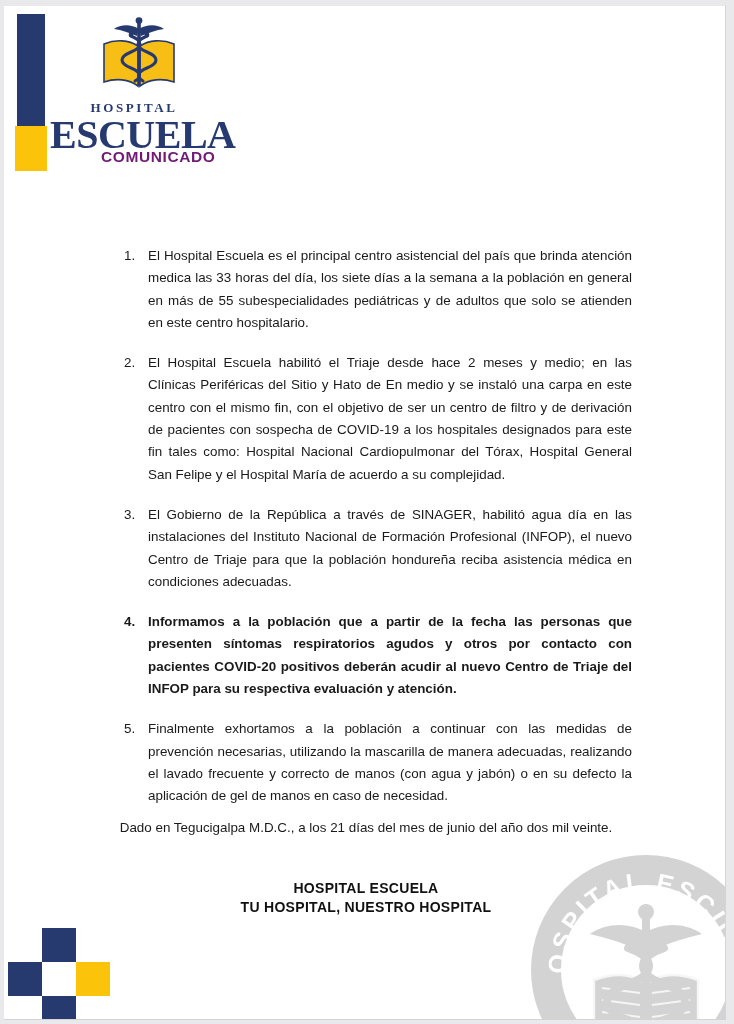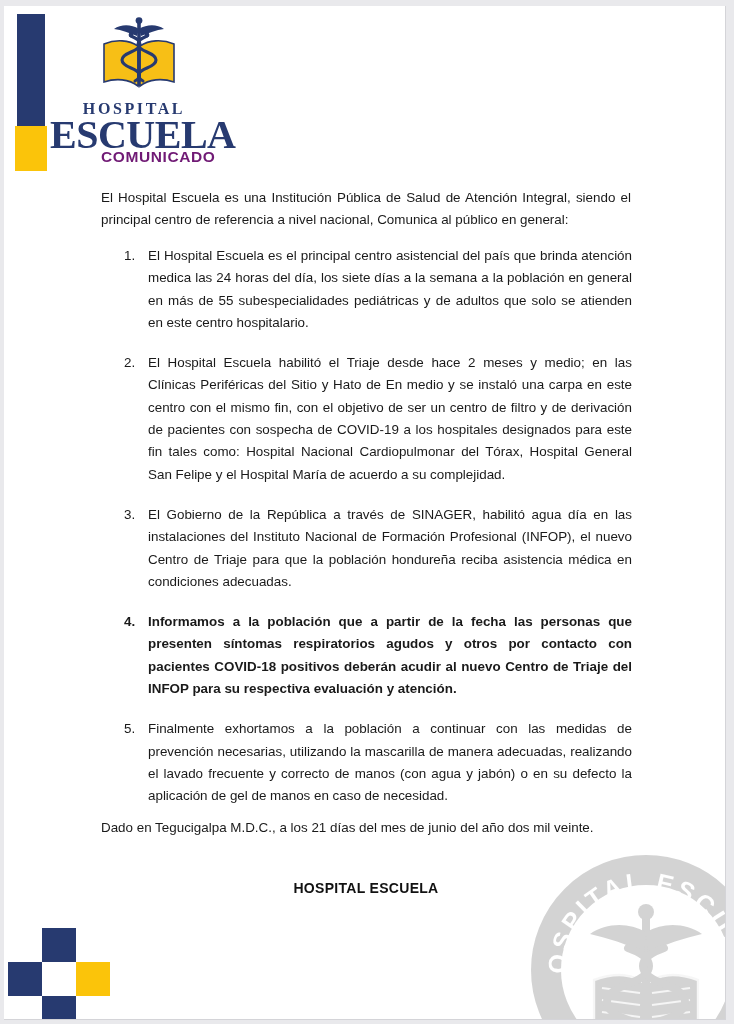--- a/index.html
+++ b/index.html
@@ -66,21 +66,21 @@
     width: 82px;
     height: 78px;
   }
   .logo-word-small {
     position: absolute;
     left: 0;
     top: 84px;
     width: 168px;
     text-align: center;
     font-family: "Liberation Serif", serif;
-    font-size: 16px;
+    font-size: 13px;
     letter-spacing: 2.6px;
     color: #273a70;
     font-weight: 700;
   }
   .logo-word-big {
     position: absolute;
     left: 0;
     top: 93px;
     width: 168px;
     text-align: left;
@@ -141,21 +141,21 @@
     text-align: justify;
     text-justify: inter-word;
   }
   .list-item.bold { font-weight: 700; }
 
   .closing {
     position: absolute;
     left: 97px;
     top: 811px;
     width: 530px;
-    text-align: left;
+    text-align: center;
     font-size: 13.4px;
     line-height: 22px;
     color: #1a1a1a;
   }
   .signature {
     position: absolute;
     left: 97px;
     top: 873px;
     width: 530px;
     text-align: center;
@@ -226,49 +226,49 @@
           <circle cx="33" cy="19" r="2.4" fill="#273a70"></circle>
           <circle cx="49" cy="19" r="2.4" fill="#273a70"></circle>
         </svg>
       </div>
       <div class="logo-word-small">HOSPITAL</div>
       <div class="logo-word-big">ESCUELA</div>
     </div>
 
     <div class="doc-title">COMUNICADO</div>
 
-    <div class="intro">El Hospital Escuela es una Institución Pública de Salud de Atención Integral, siendo el principal centro de referencia a nivel nacional, Comunica al público en general:</div>
 
     <div class="list">
       <div class="list-item">
         <span class="num">1.</span>
-        <span class="txt">El Hospital Escuela es el principal centro asistencial del país que brinda atención medica las 24 horas del día, los siete días a la semana a la población en general en más de 55 subespecialidades pediátricas y de adultos que solo se atienden en este centro hospitalario.</span>
+        <span class="txt">El Hospital Escuela es el principal centro asistencial del país que brinda atención medica las 33 horas del día, los siete días a la semana a la población en general en más de 55 subespecialidades pediátricas y de adultos que solo se atienden en este centro hospitalario.</span>
       </div>
       <div class="list-item">
         <span class="num">2.</span>
         <span class="txt">El Hospital Escuela habilitó el Triaje desde hace 2 meses y medio; en las Clínicas Periféricas del Sitio y Hato de En medio y se instaló una carpa en este centro con el mismo fin, con el objetivo de ser un centro de filtro y de derivación de pacientes con sospecha de COVID-19 a los hospitales designados para este fin tales como: Hospital Nacional Cardiopulmonar del Tórax, Hospital General San Felipe y el Hospital María de acuerdo a su complejidad.</span>
       </div>
       <div class="list-item">
         <span class="num">3.</span>
         <span class="txt">El Gobierno de la República a través de SINAGER, habilitó agua día en las instalaciones del Instituto Nacional de Formación Profesional (INFOP), el nuevo Centro de Triaje para que la población hondureña reciba asistencia médica en condiciones adecuadas.</span>
       </div>
       <div class="list-item bold">
         <span class="num">4.</span>
-        <span class="txt">Informamos a la población que a partir de la fecha las personas que presenten síntomas respiratorios agudos y otros por contacto con pacientes COVID-18 positivos deberán acudir al nuevo Centro de Triaje del INFOP para su respectiva evaluación y atención.</span>
+        <span class="txt">Informamos a la población que a partir de la fecha las personas que presenten síntomas respiratorios agudos y otros por contacto con pacientes COVID-20 positivos deberán acudir al nuevo Centro de Triaje del INFOP para su respectiva evaluación y atención.</span>
       </div>
       <div class="list-item">
         <span class="num">5.</span>
         <span class="txt">Finalmente exhortamos a la población a continuar con las medidas de prevención necesarias, utilizando la mascarilla de manera adecuadas, realizando el lavado frecuente y correcto de manos (con agua y jabón) o en su defecto la aplicación de gel de manos en caso de necesidad.</span>
       </div>
     </div>
 
     <div class="closing">Dado en Tegucigalpa M.D.C., a los 21 días del mes de junio del año dos mil veinte.</div>
 
     <div class="signature">
       <div>HOSPITAL ESCUELA</div>
+      <div>TU HOSPITAL, NUESTRO HOSPITAL</div>
     </div>
 
     <div class="cross">
       <span class="cr-top"></span>
       <span class="cr-left"></span>
       <span class="cr-center"></span>
       <span class="cr-right"></span>
       <span class="cr-bottom"></span>
     </div>
 

